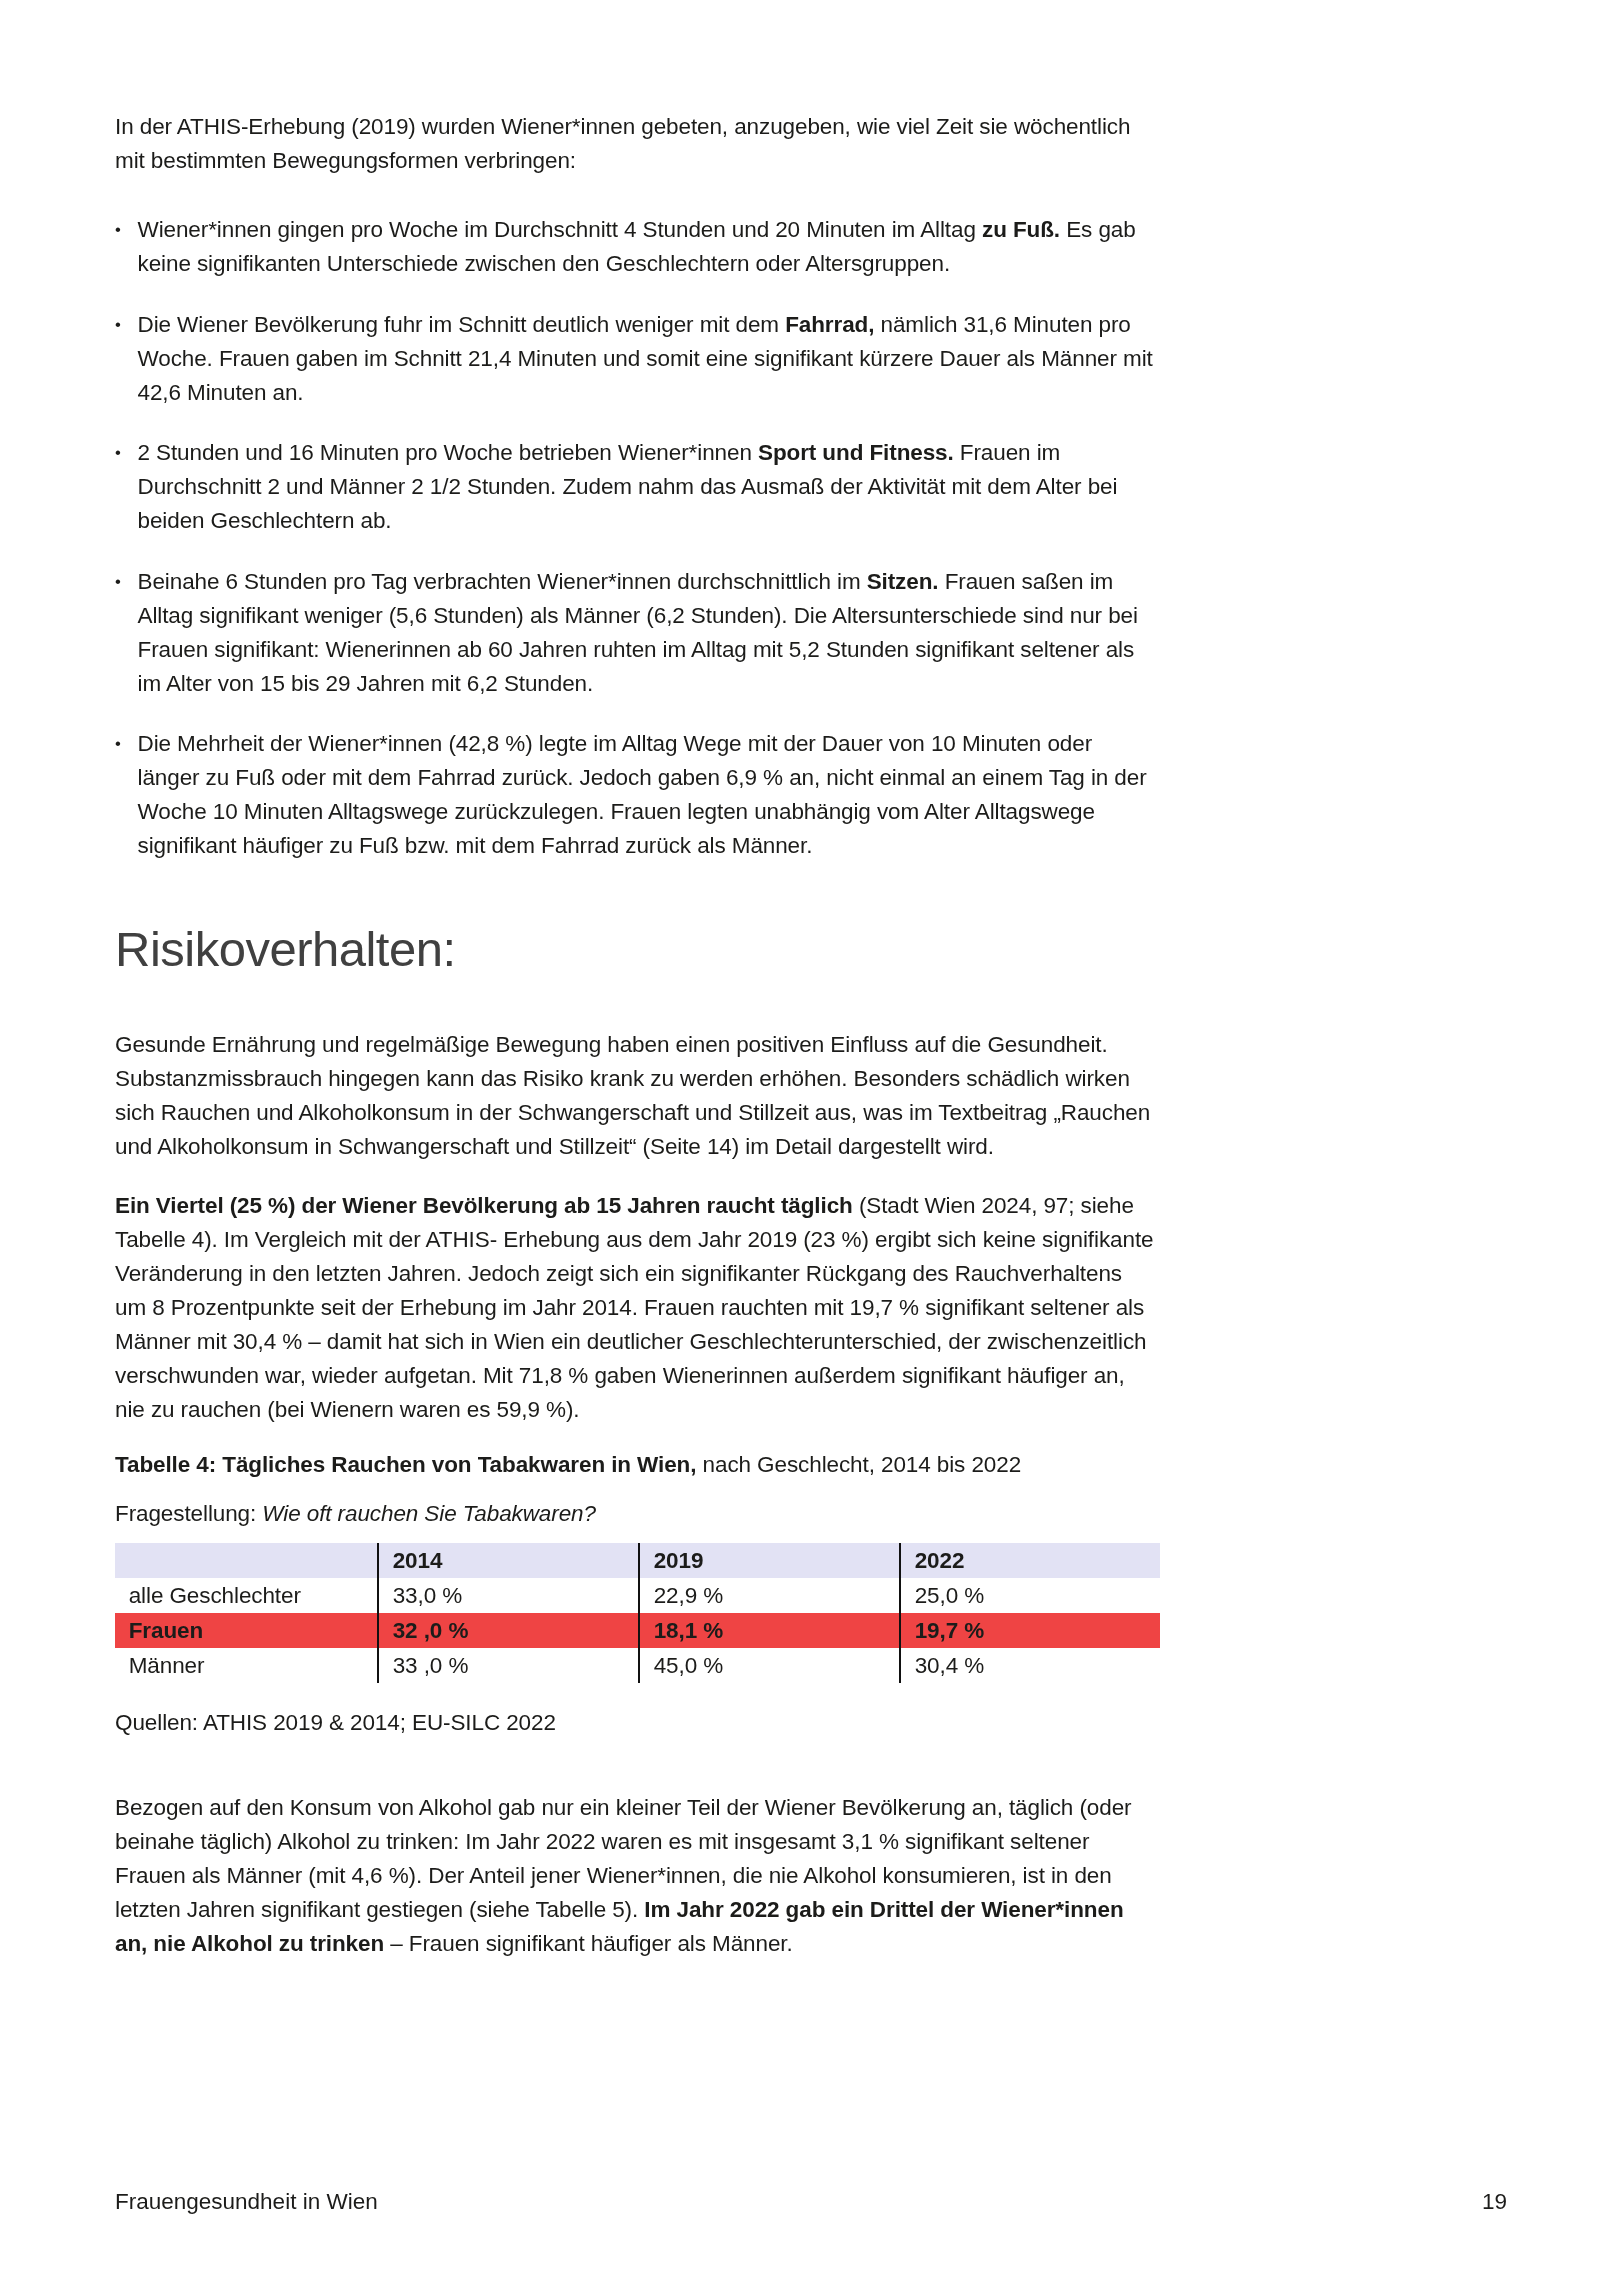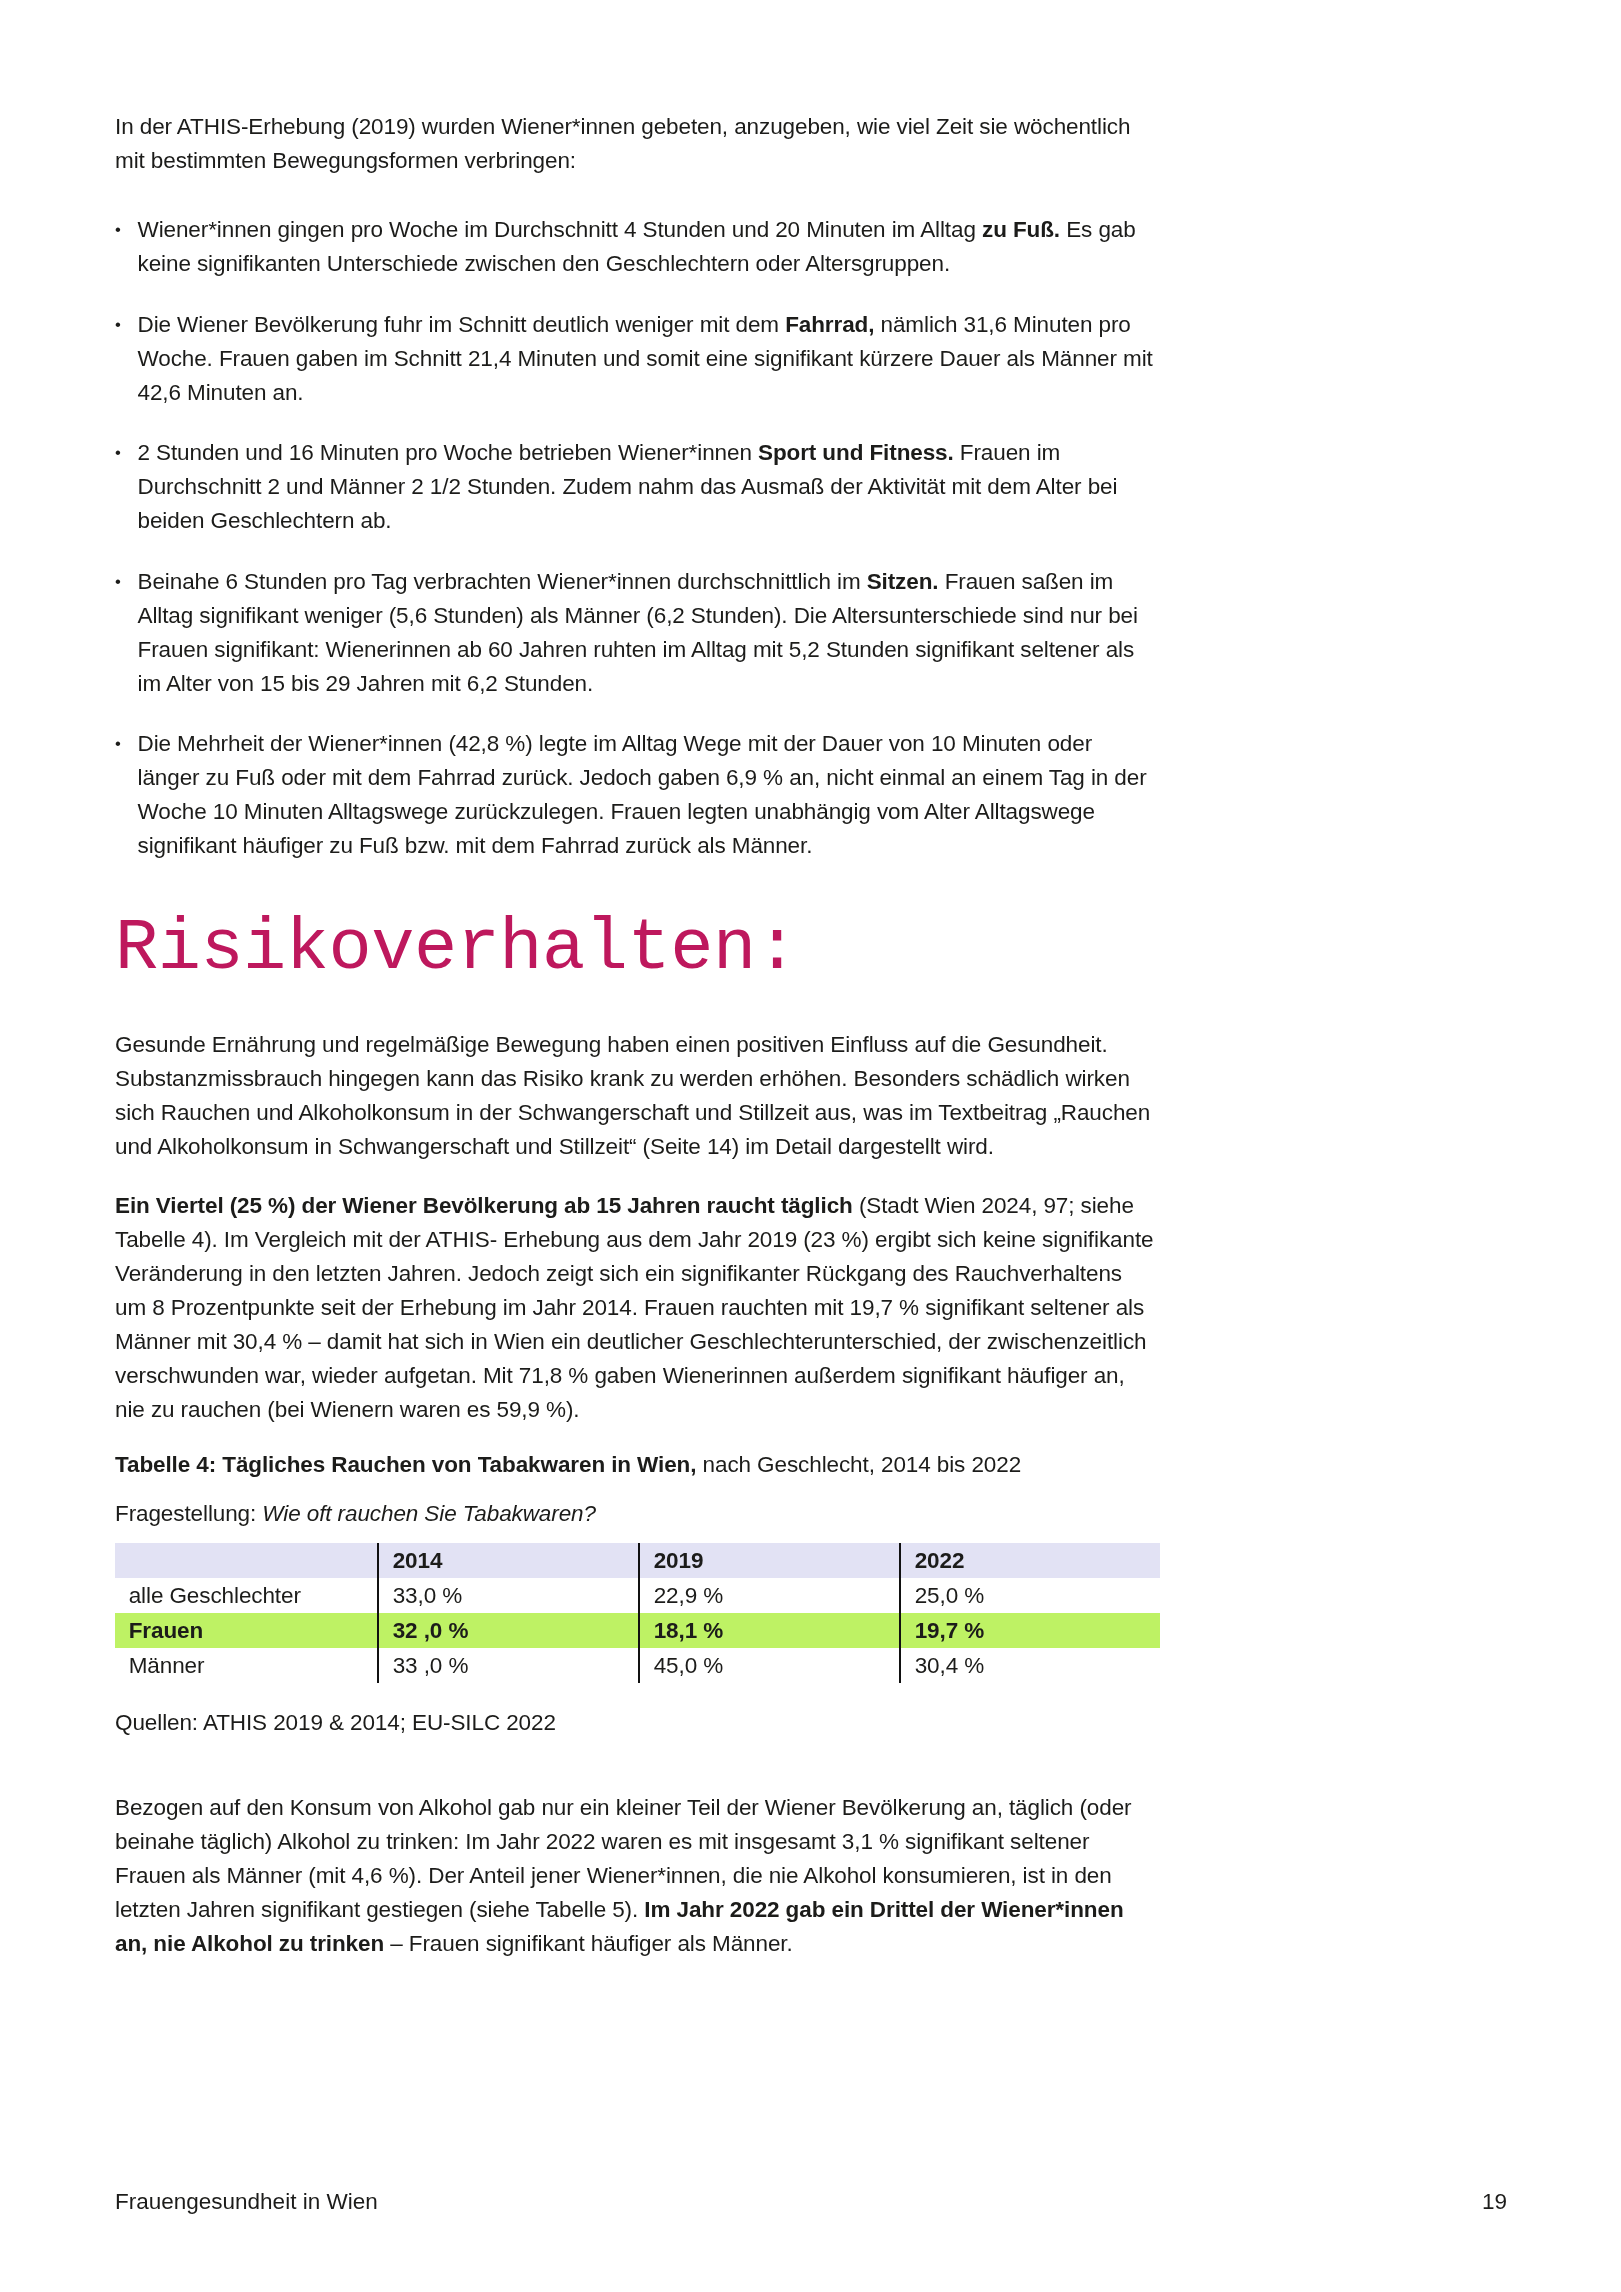--- a/index.html
+++ b/index.html
@@ -19,23 +19,23 @@
   }
   p{margin:0;}
   b{font-weight:700;}
   .intro{margin-bottom:35px;}
   .bullets{margin:0;padding:0;}
   .bullet{display:flex;margin-bottom:26.5px;}
   .bullet:last-child{margin-bottom:0;}
   .marker{flex:0 0 22.5px;font-size:16.7px;line-height:34px;}
   .btext{flex:1;}
   h1{
-    font-size:72px;line-height:61px;font-weight:400;
+    font-size:49px;line-height:61px;font-weight:400;
     letter-spacing:-0.5px;
-    margin:56px 0 48px 0;color:#be185d;font-family:Liberation Mono, monospace;
+    margin:56px 0 48px 0;color:#404040;
   }
   .para1{margin-bottom:24.5px;}
   .para2{margin-bottom:21.6px;}
   .caption{margin-bottom:14.7px;}
   .question{margin-bottom:12.7px;}
   .question i{font-style:italic;}
   table.smoke-table{
     border-collapse:collapse;table-layout:fixed;
     width:1044px;margin:0 0 22.5px 0;
     font-size:22.5px;
@@ -45,21 +45,21 @@
   table.smoke-table col.c2{width:261px;}
   table.smoke-table col.c3{width:260px;}
   .smoke-table th,.smoke-table td{
     box-sizing:border-box;height:35px;
     padding:0 5.9px 0 13.7px;text-align:left;vertical-align:middle;
     font-weight:400;line-height:35px;white-space:nowrap;overflow:hidden;
   }
   .smoke-table thead tr{background:#e2e2f4;}
   .smoke-table thead th{font-weight:700;margin-top:34px;}
   .smoke-table th + th, .smoke-table td + td{border-left:2px solid #111111;}
-  .smoke-table tr.highlight{background:#bef264;}
+  .smoke-table tr.highlight{background:#ef4444;}
   .smoke-table tr.highlight td{font-weight:700;}
   .source{margin-bottom:51px;}
   .closing{margin:0;}
   .footer{
     position:absolute;left:115px;right:114px;top:2187px;
     display:flex;justify-content:space-between;
     font-size:22.5px;line-height:29px;
   }
 </style>
 </head>

